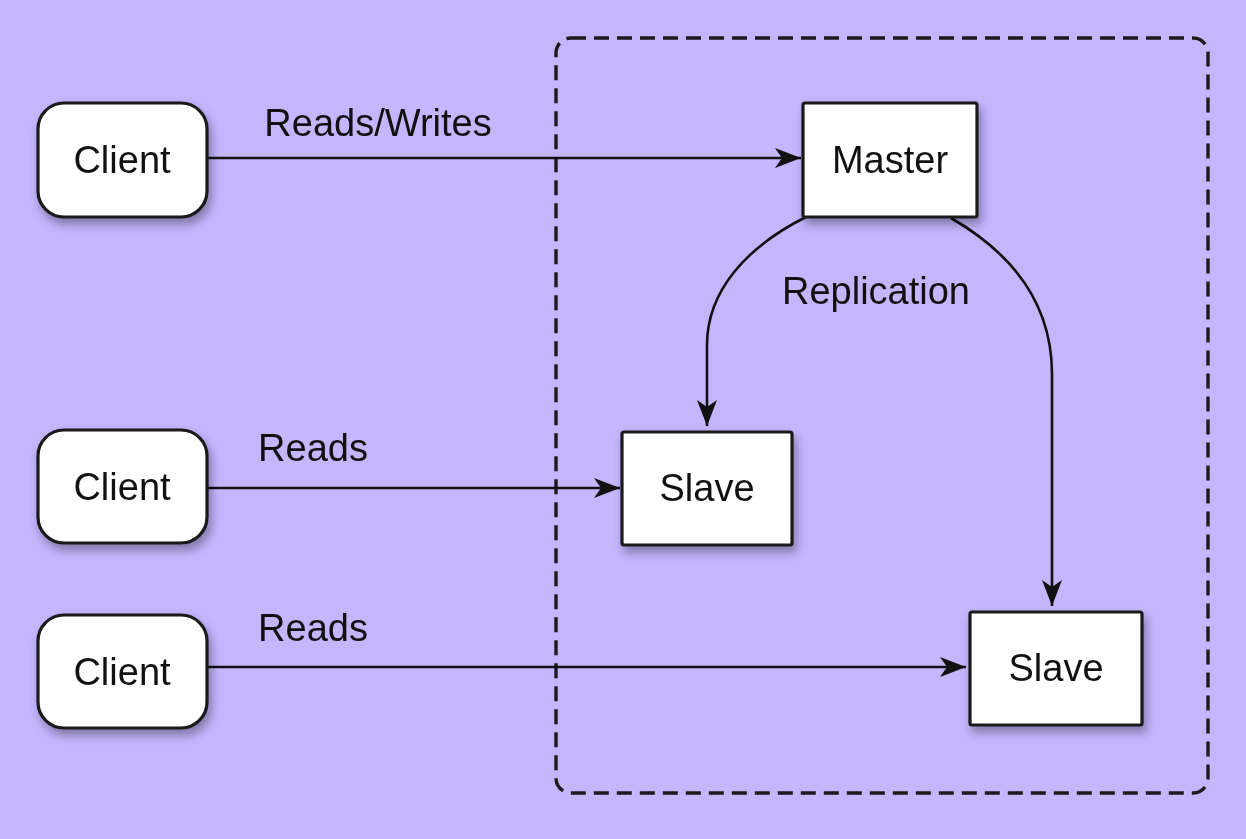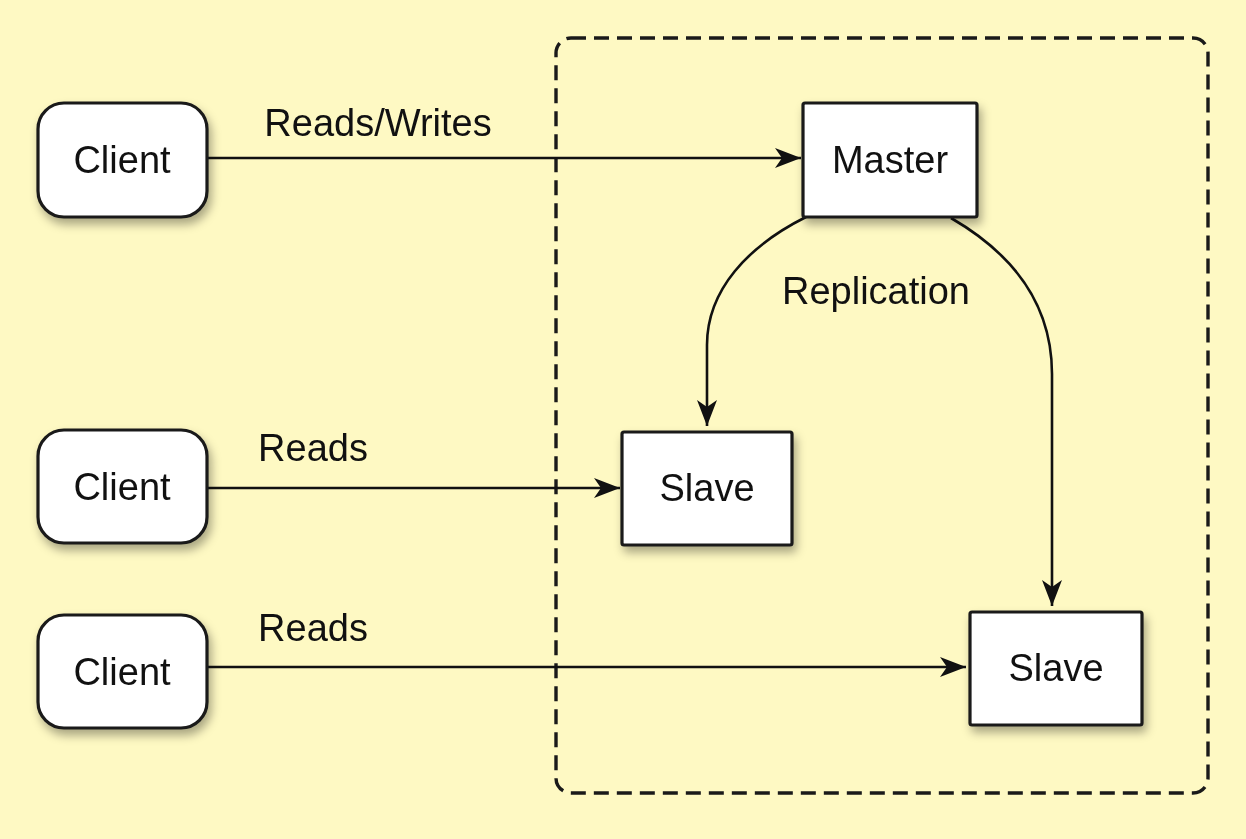--- a/index.html
+++ b/index.html
@@ -4,21 +4,21 @@
 <style>
   html, body {
     margin: 0;
     padding: 0;
     background: #ffffff;
   }
   .stage {
     position: relative;
     width: 1246px;
     height: 839px;
-    background: #fef9c3;
+    background: #c4b5fd;
     overflow: hidden;
     font-family: "Liberation Sans", sans-serif;
   }
   svg { display: block; }
   .node-box {
     fill: #ffffff;
     stroke: #1a1a1a;
     stroke-width: 3.2;
   }
   .shadow {

